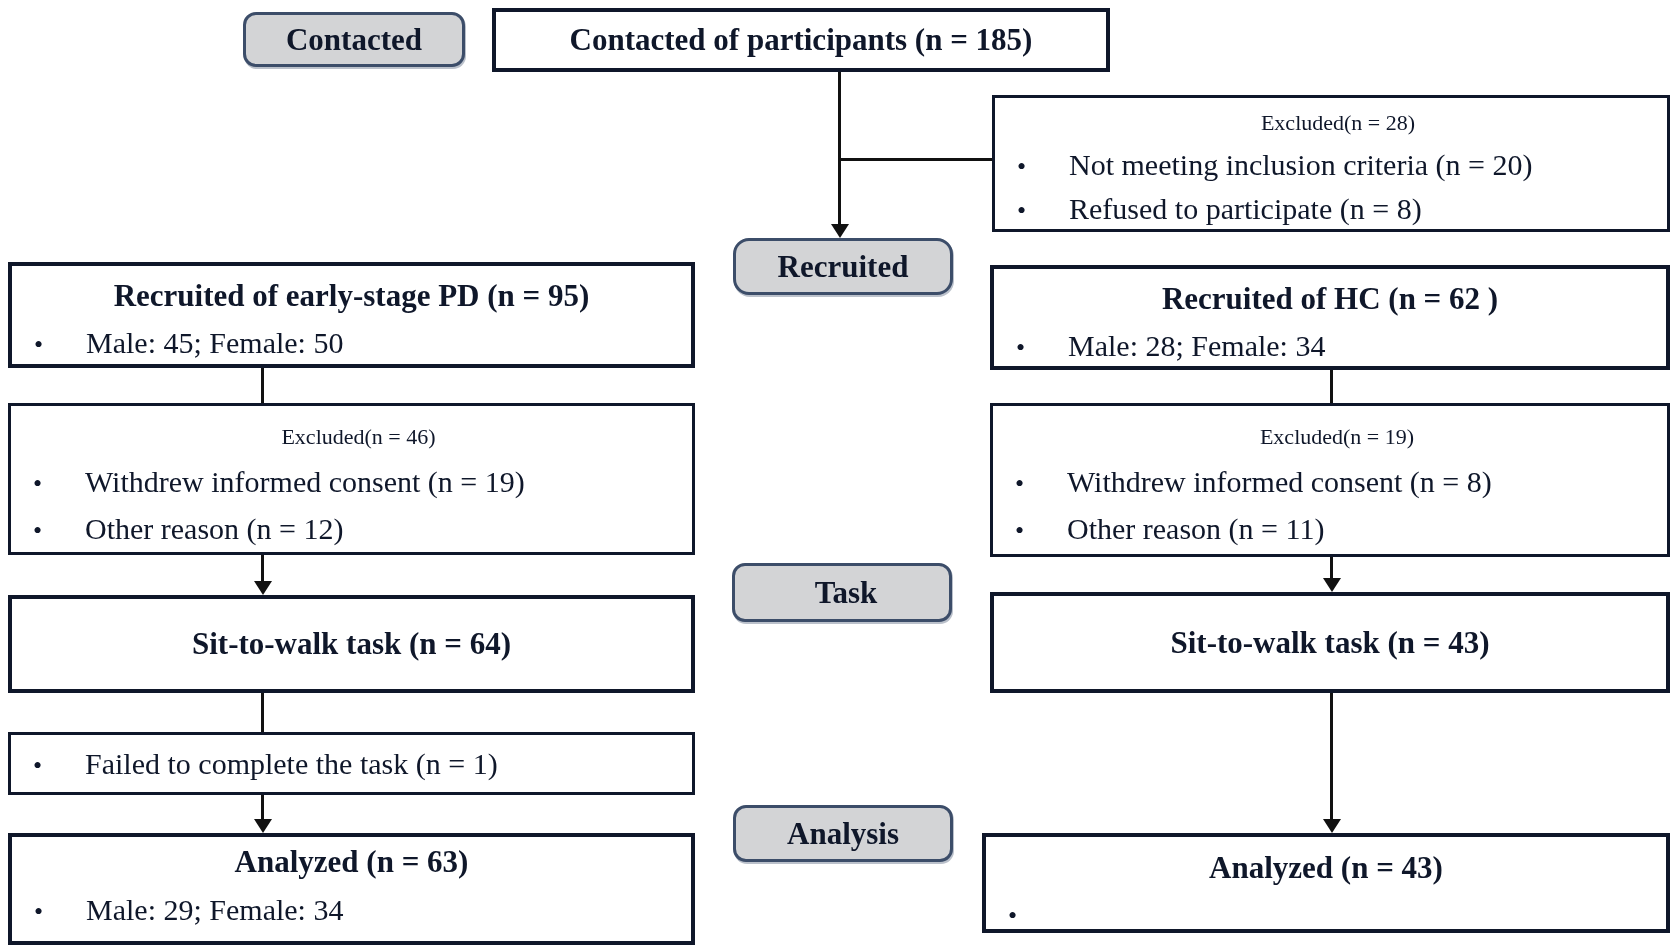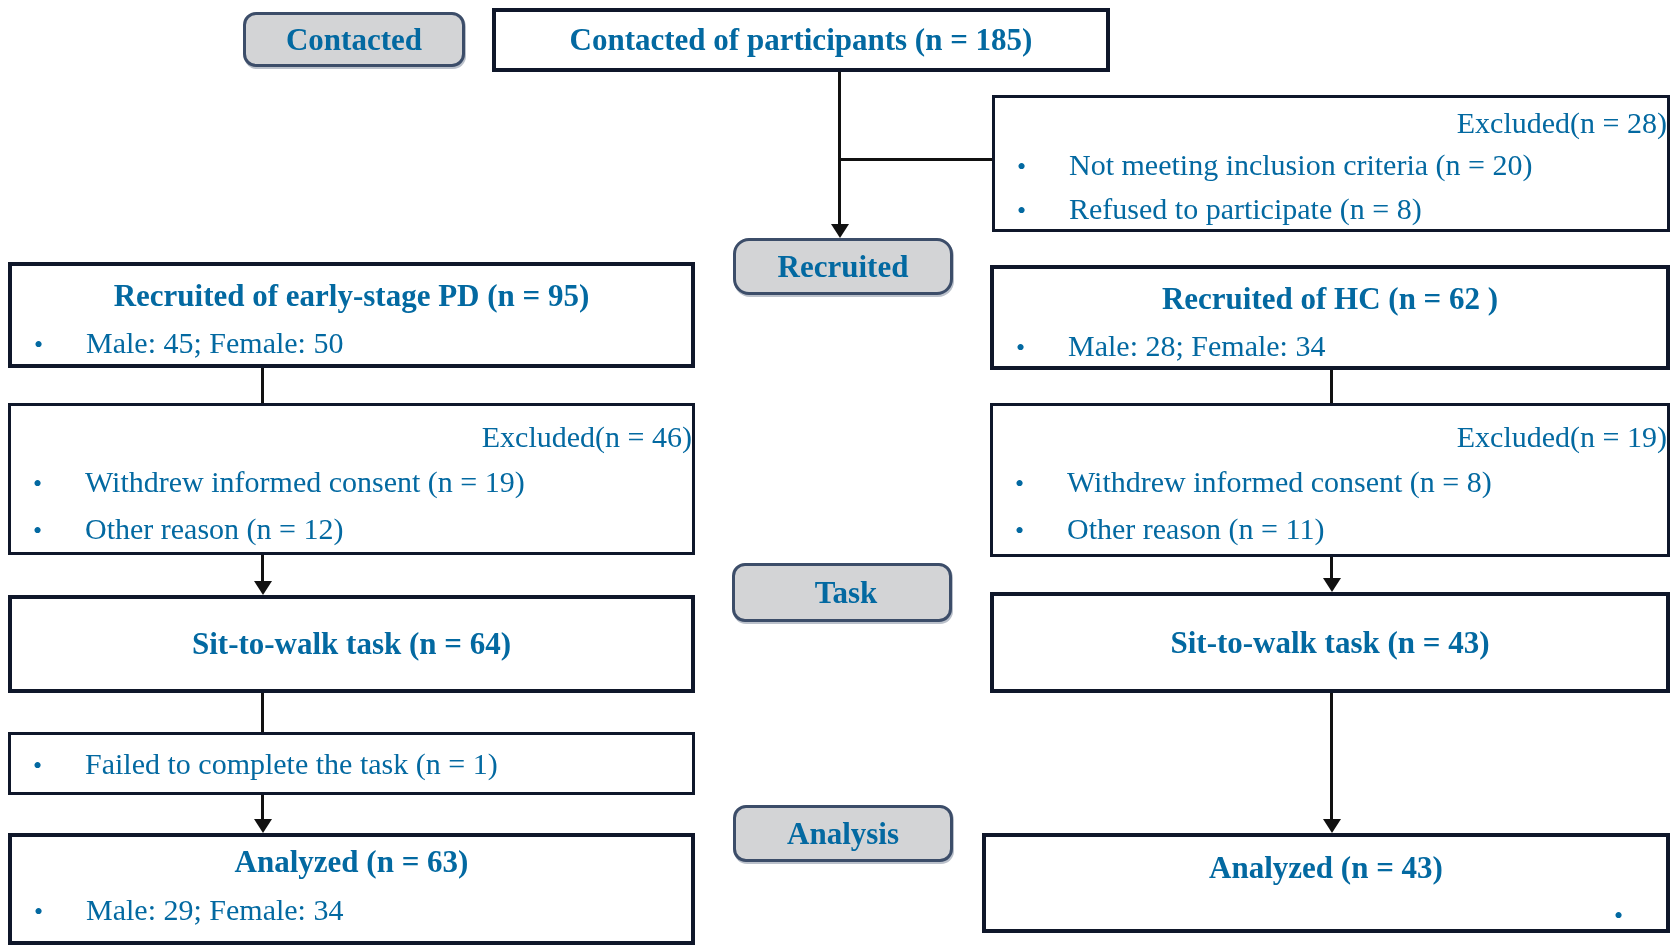--- a/index.html
+++ b/index.html
@@ -1,37 +1,37 @@
 <!DOCTYPE html>
 <html><head>
 <meta charset="utf-8">
 <style>
   html,body { margin:0; padding:0; background:#ffffff; }
   .canvas {
     position:relative; width:1680px; height:950px; background:#ffffff;
-    font-family:"Liberation Serif","DejaVu Serif",serif; color:#0369a1;
+    font-family:"Liberation Serif","DejaVu Serif",serif; color:#0f172a;
     overflow:hidden;
   }
   .box {
     position:absolute; background:#ffffff; border:3px solid #0f172a;
     box-sizing:border-box; display:flex; flex-direction:column;
   }
   .box.thick { border-width:4px; }
   .stage-label {
     position:absolute; background:#d3d4d6; border:3px solid #3c4d69;
     border-radius:13px; box-sizing:border-box;
     display:flex; align-items:center; justify-content:center;
     font-weight:bold; font-size:31px;
     box-shadow:1px 2px 0 rgba(60,77,105,0.35);
   }
   .box-title {
     font-weight:bold; font-size:31px; text-align:center; width:100%;
   }
   .lead-line {
-    font-size:30px; text-align:right; padding-left:14px;
+    font-size:22px; text-align:center; padding-left:14px;
   }
   .bullet-row {
     display:flex; align-items:baseline; font-size:30px; padding-left:22px;
   }
   .bullet-row .dot {
     flex:0 0 52px; font-size:26px; line-height:inherit;
   }
   .line { position:absolute; background:#111111; }
   .arrowhead {
     position:absolute; width:0; height:0;
@@ -150,20 +150,20 @@
   </div>
 
   <div class="box thick" style="left:8px; top:833px; width:687px; height:112px; padding-top:0;">
     <div class="box-title lh50">Analyzed (n = 63)</div>
     <div class="bullet-row lh45">
       <span class="dot">•</span>
       <span>Male: 29; Female: 34</span>
     </div>
   </div>
 
-  <div class="box thick" style="left:982px; top:833px; width:688px; height:100px; padding-top:6px;align-items:flex-end;">
+  <div class="box thick" style="left:982px; top:833px; width:688px; height:100px; padding-top:6px;">
     <div class="box-title lh50">Analyzed (n = 43)</div>
     <div class="bullet-row lh45">
       <span class="dot">•</span>
     </div>
   </div>
 
 </div>
 
 </body></html>

